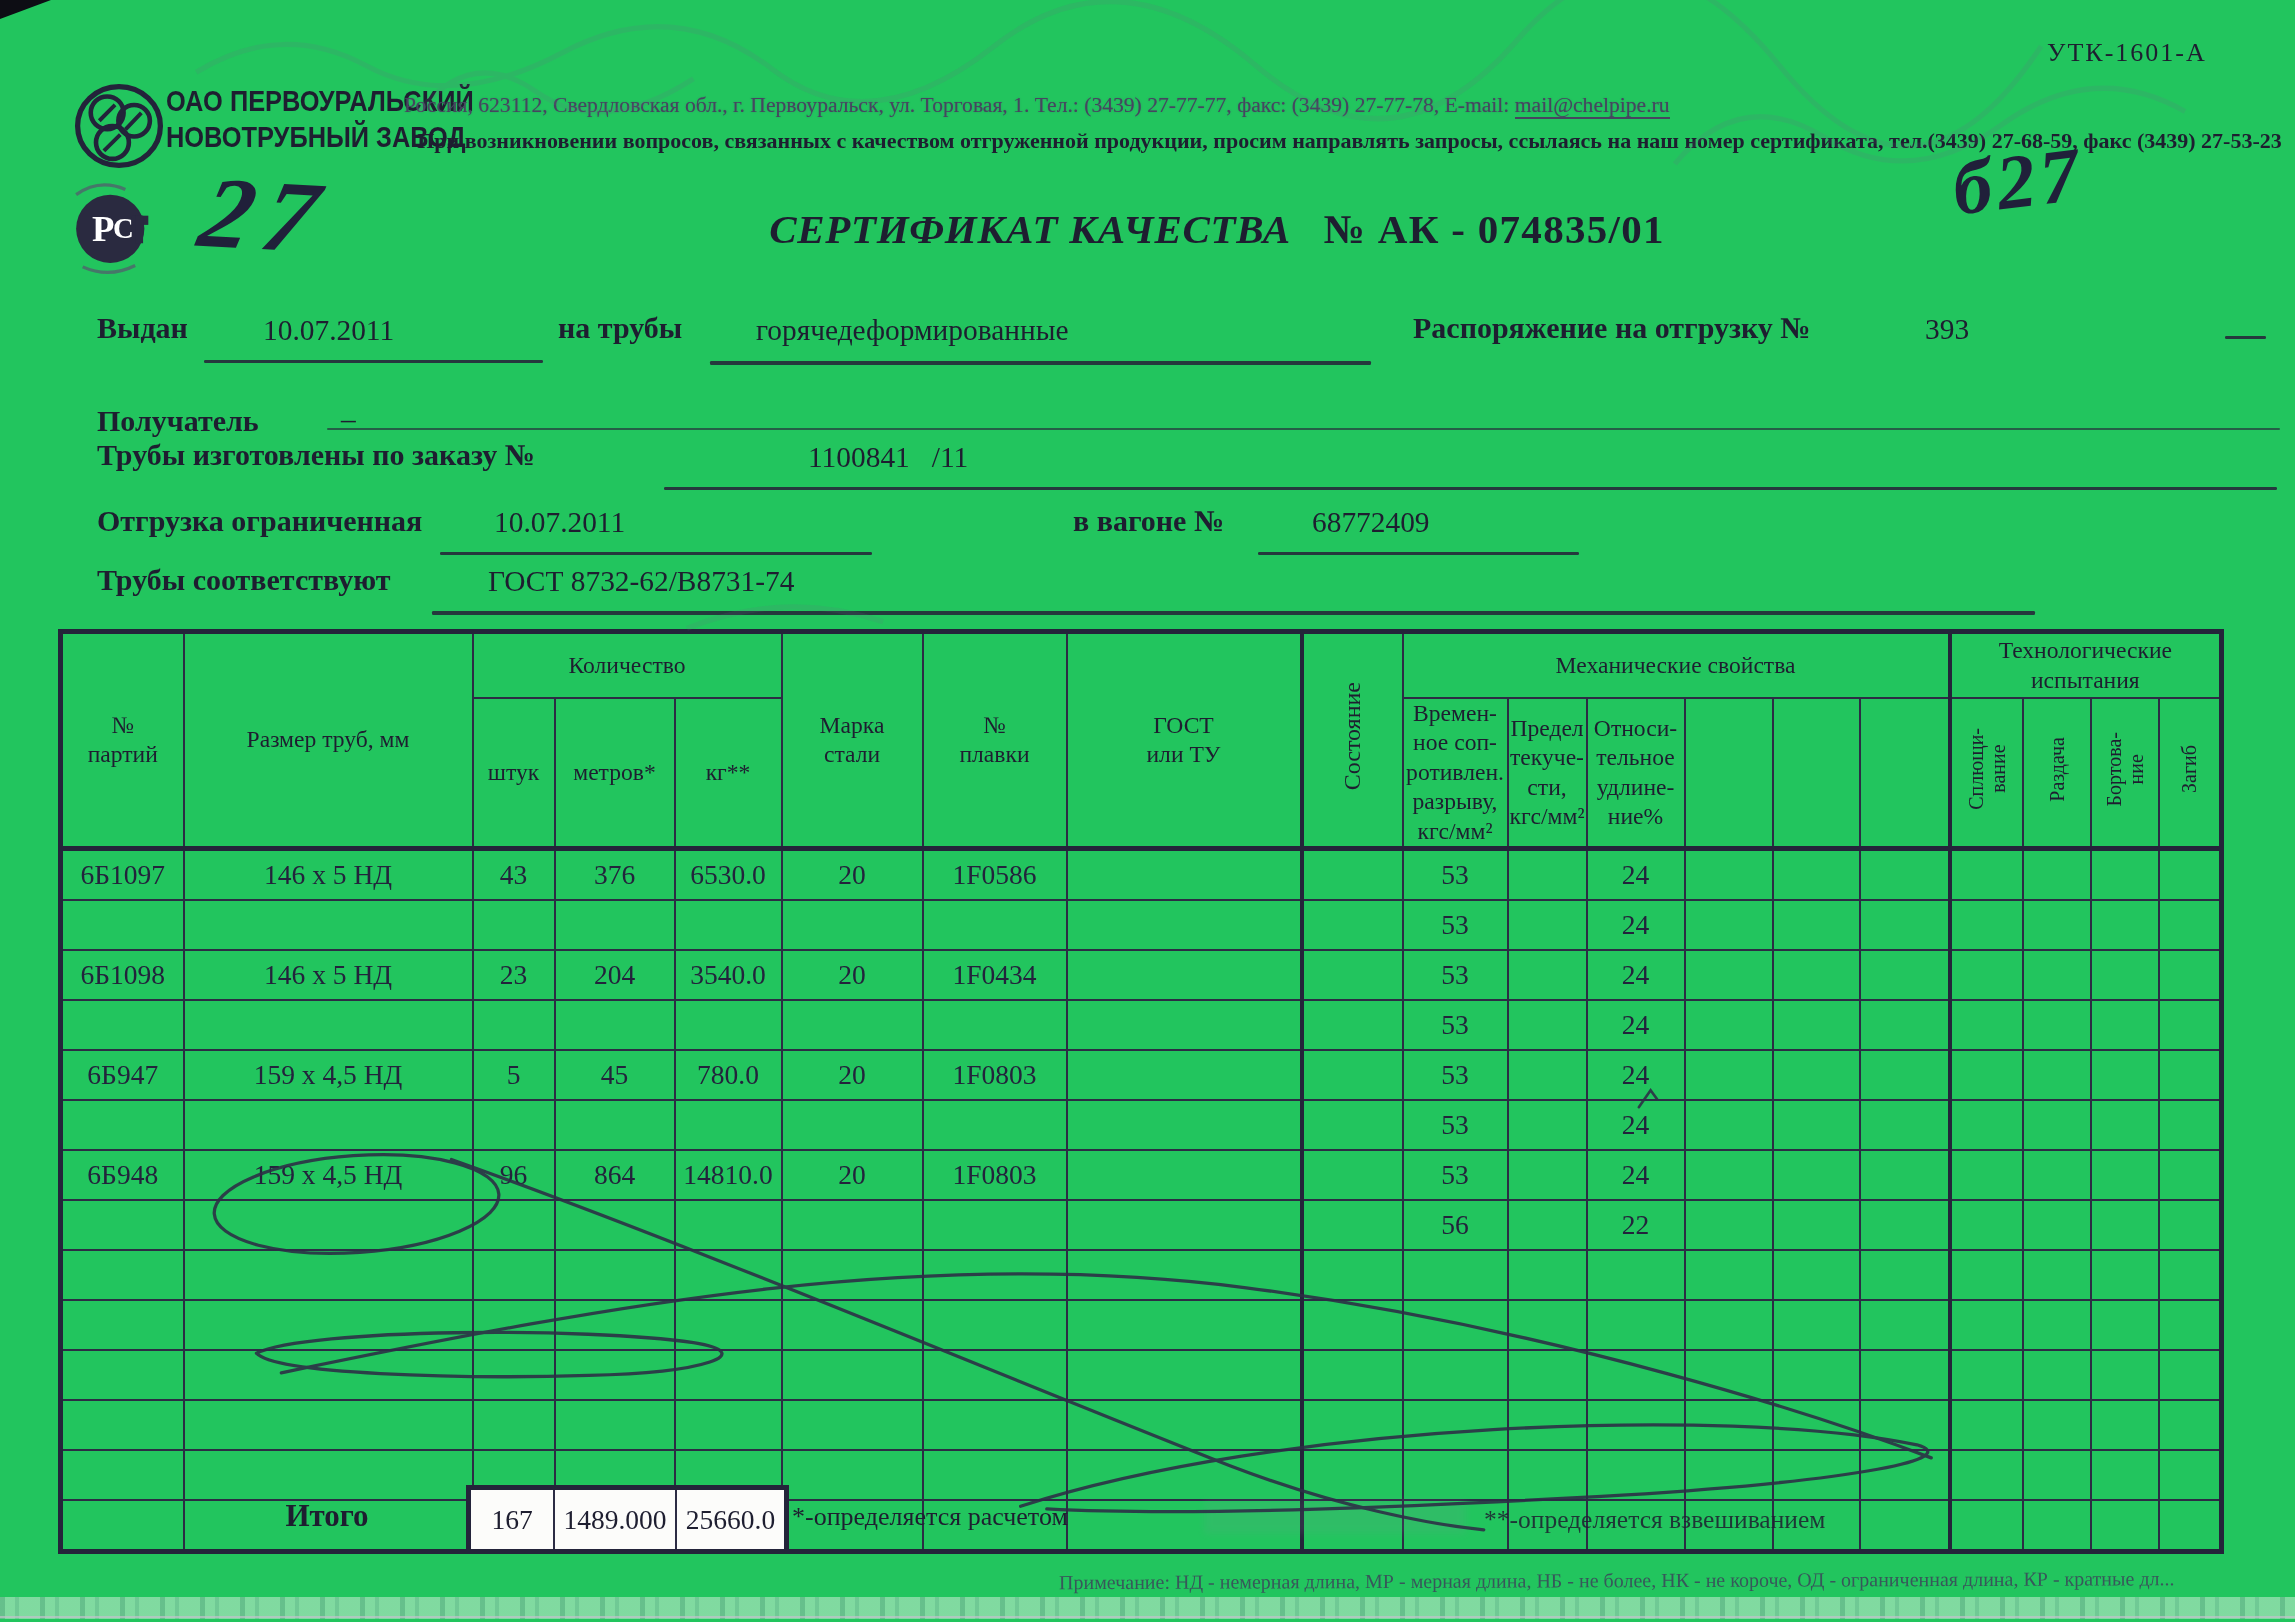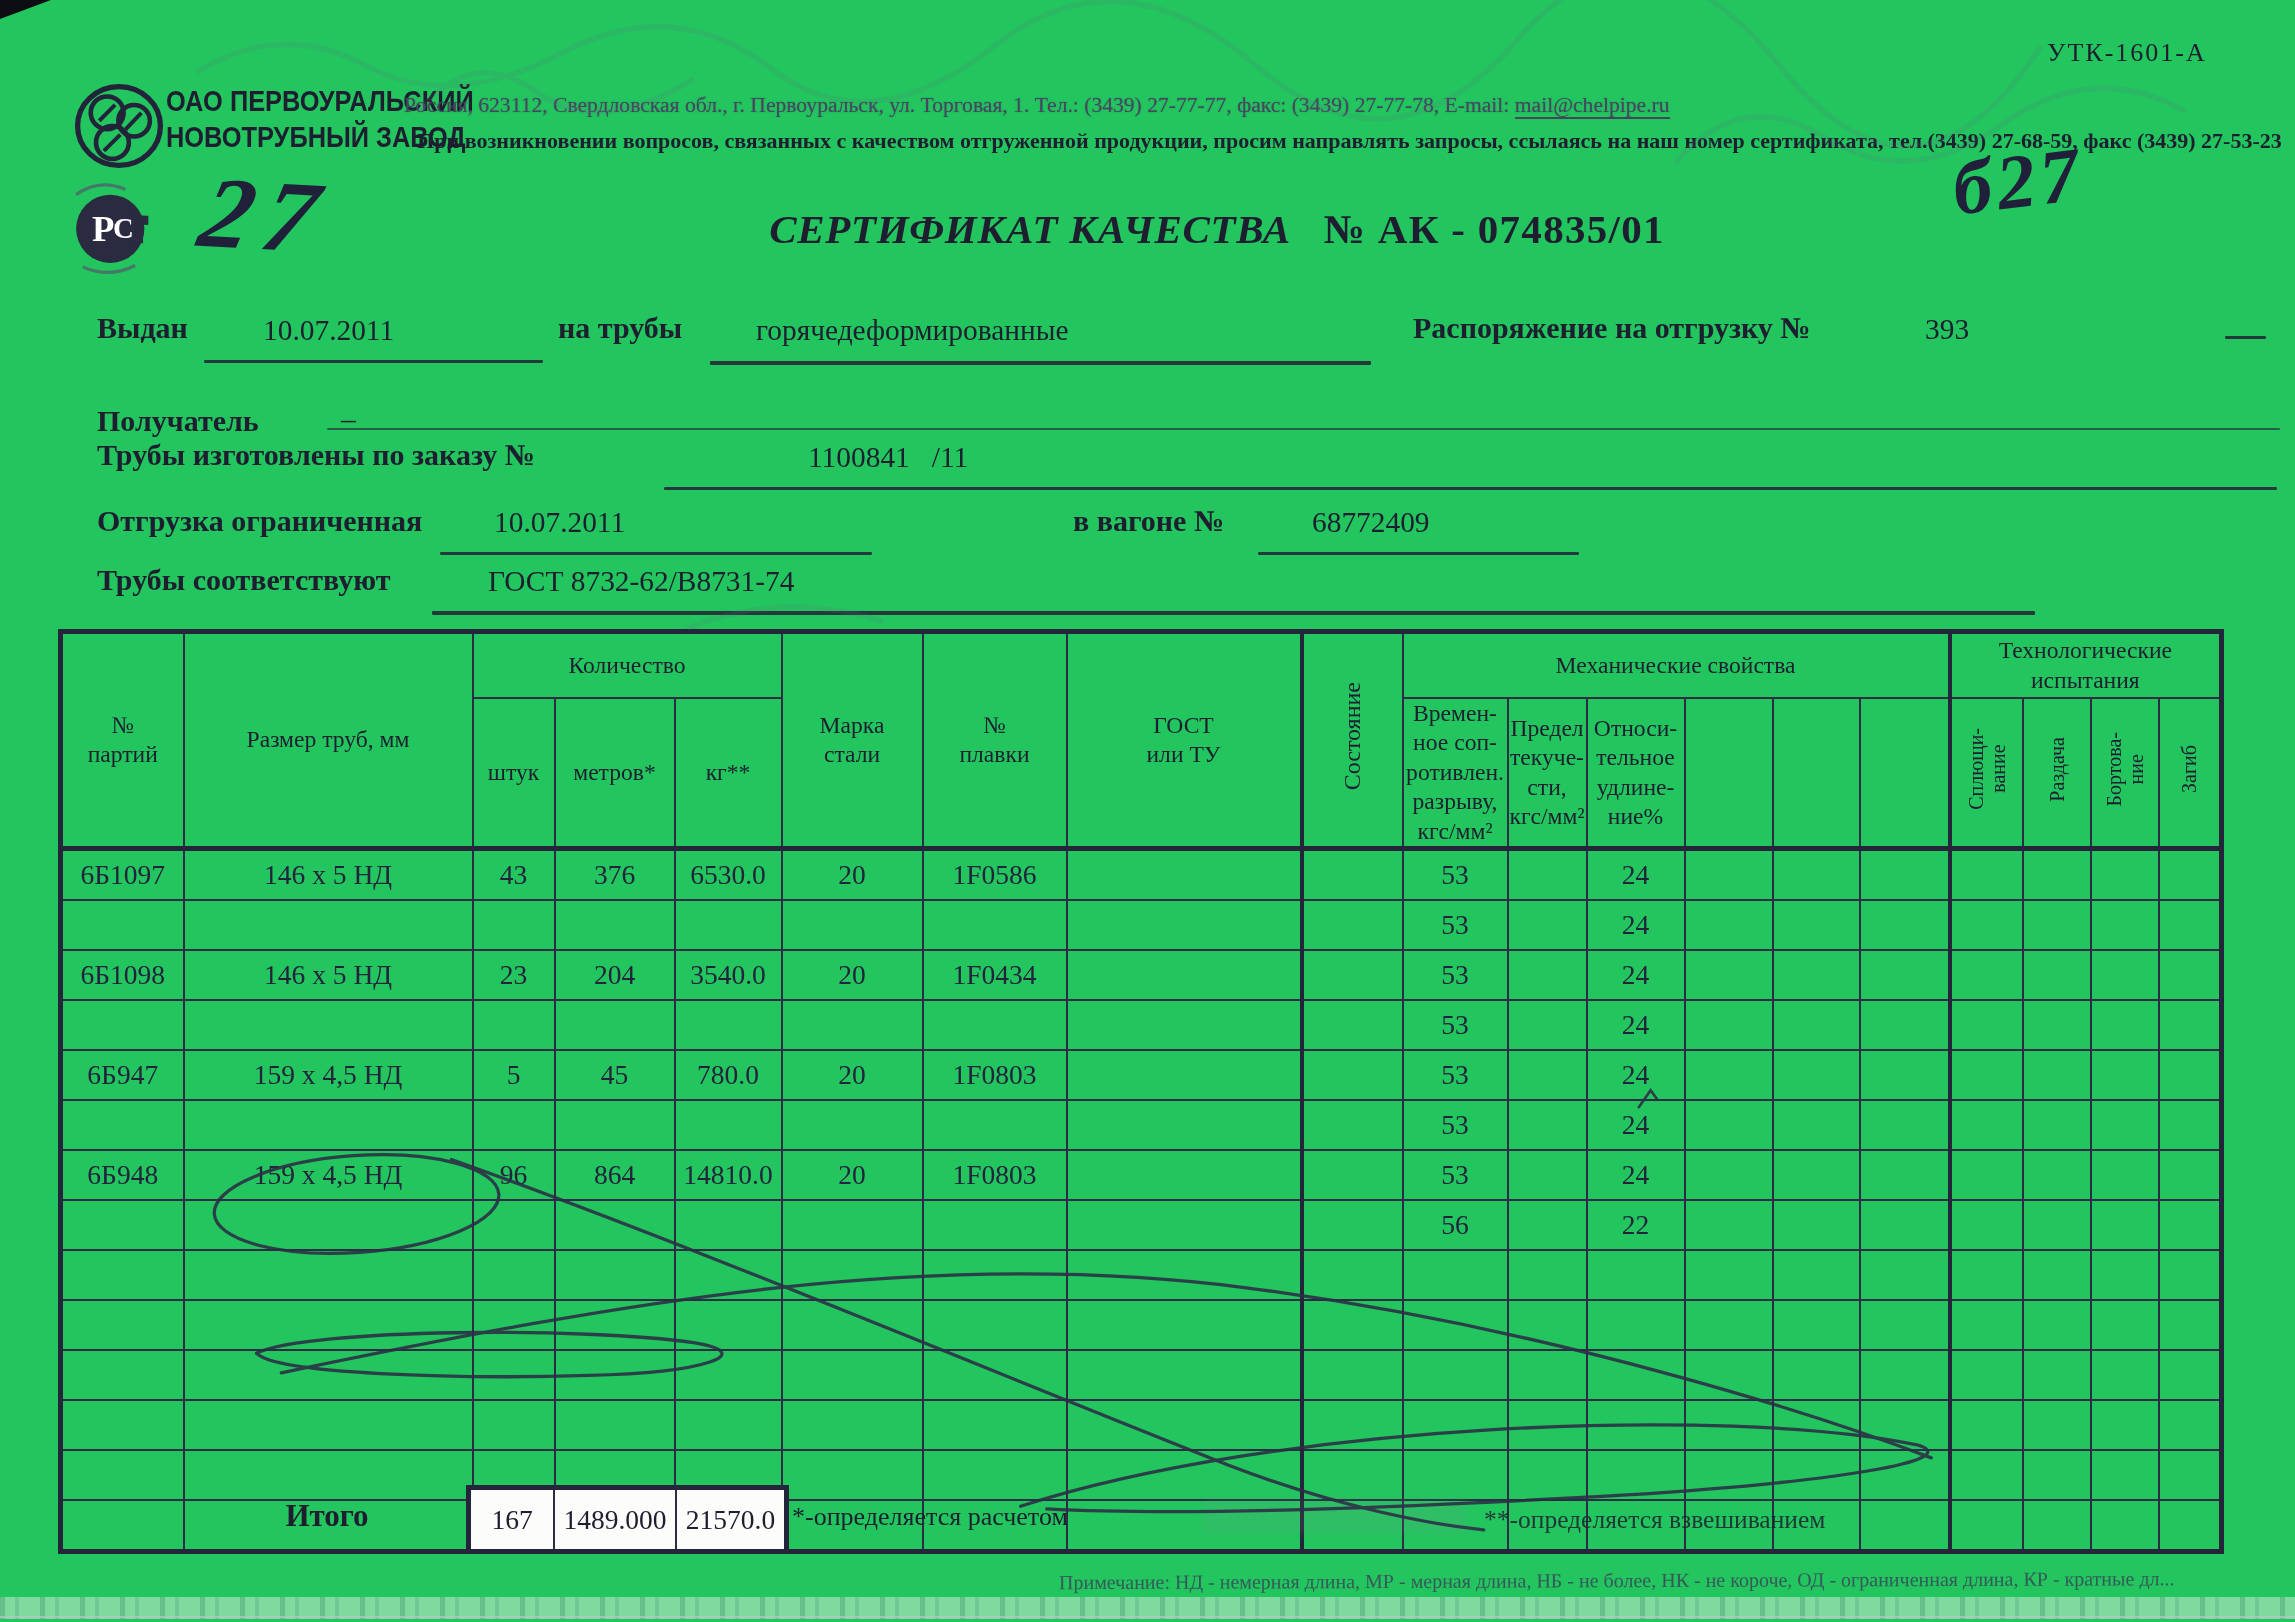--- a/index.html
+++ b/index.html
@@ -494,21 +494,21 @@
           <td></td>
           <td></td>
         </tr>
       </tbody>
   </table>
 
   <div class="abs totals-label">Итого</div>
   <div class="abs totals-box">
     <div class="cell" style="width:82px">167</div>
     <div class="cell" style="width:120px">1489.000</div>
-    <div class="cell" style="flex:1">21570.0</div>
+    <div class="cell" style="flex:1">25660.0</div>
   </div>
   <div class="abs note-star">*-определяется расчетом</div>
   <div class="abs smudge"></div>
   <div class="abs note-dstar">**-определяется взвешиванием</div>
   <div class="abs footnote">Примечание: НД - немерная длина, МР - мерная длина, НБ - не более, НК - не короче, ОД - ограниченная длина, КР - кратные дл...</div>
 
   <svg class="overlay" width="2295" height="1623" viewBox="0 0 3508 2480">
     <g stroke="#6a6a88" stroke-width="8" fill="none" opacity=".14">
       <path d="M300 110 Q430 30 560 100 T 860 80 T 1180 105 T 1520 70 T 1920 100 T 2320 60 T 2720 100 T 3120 70"></path>
       <path d="M640 170 Q720 70 820 140 T 1060 120"></path>

